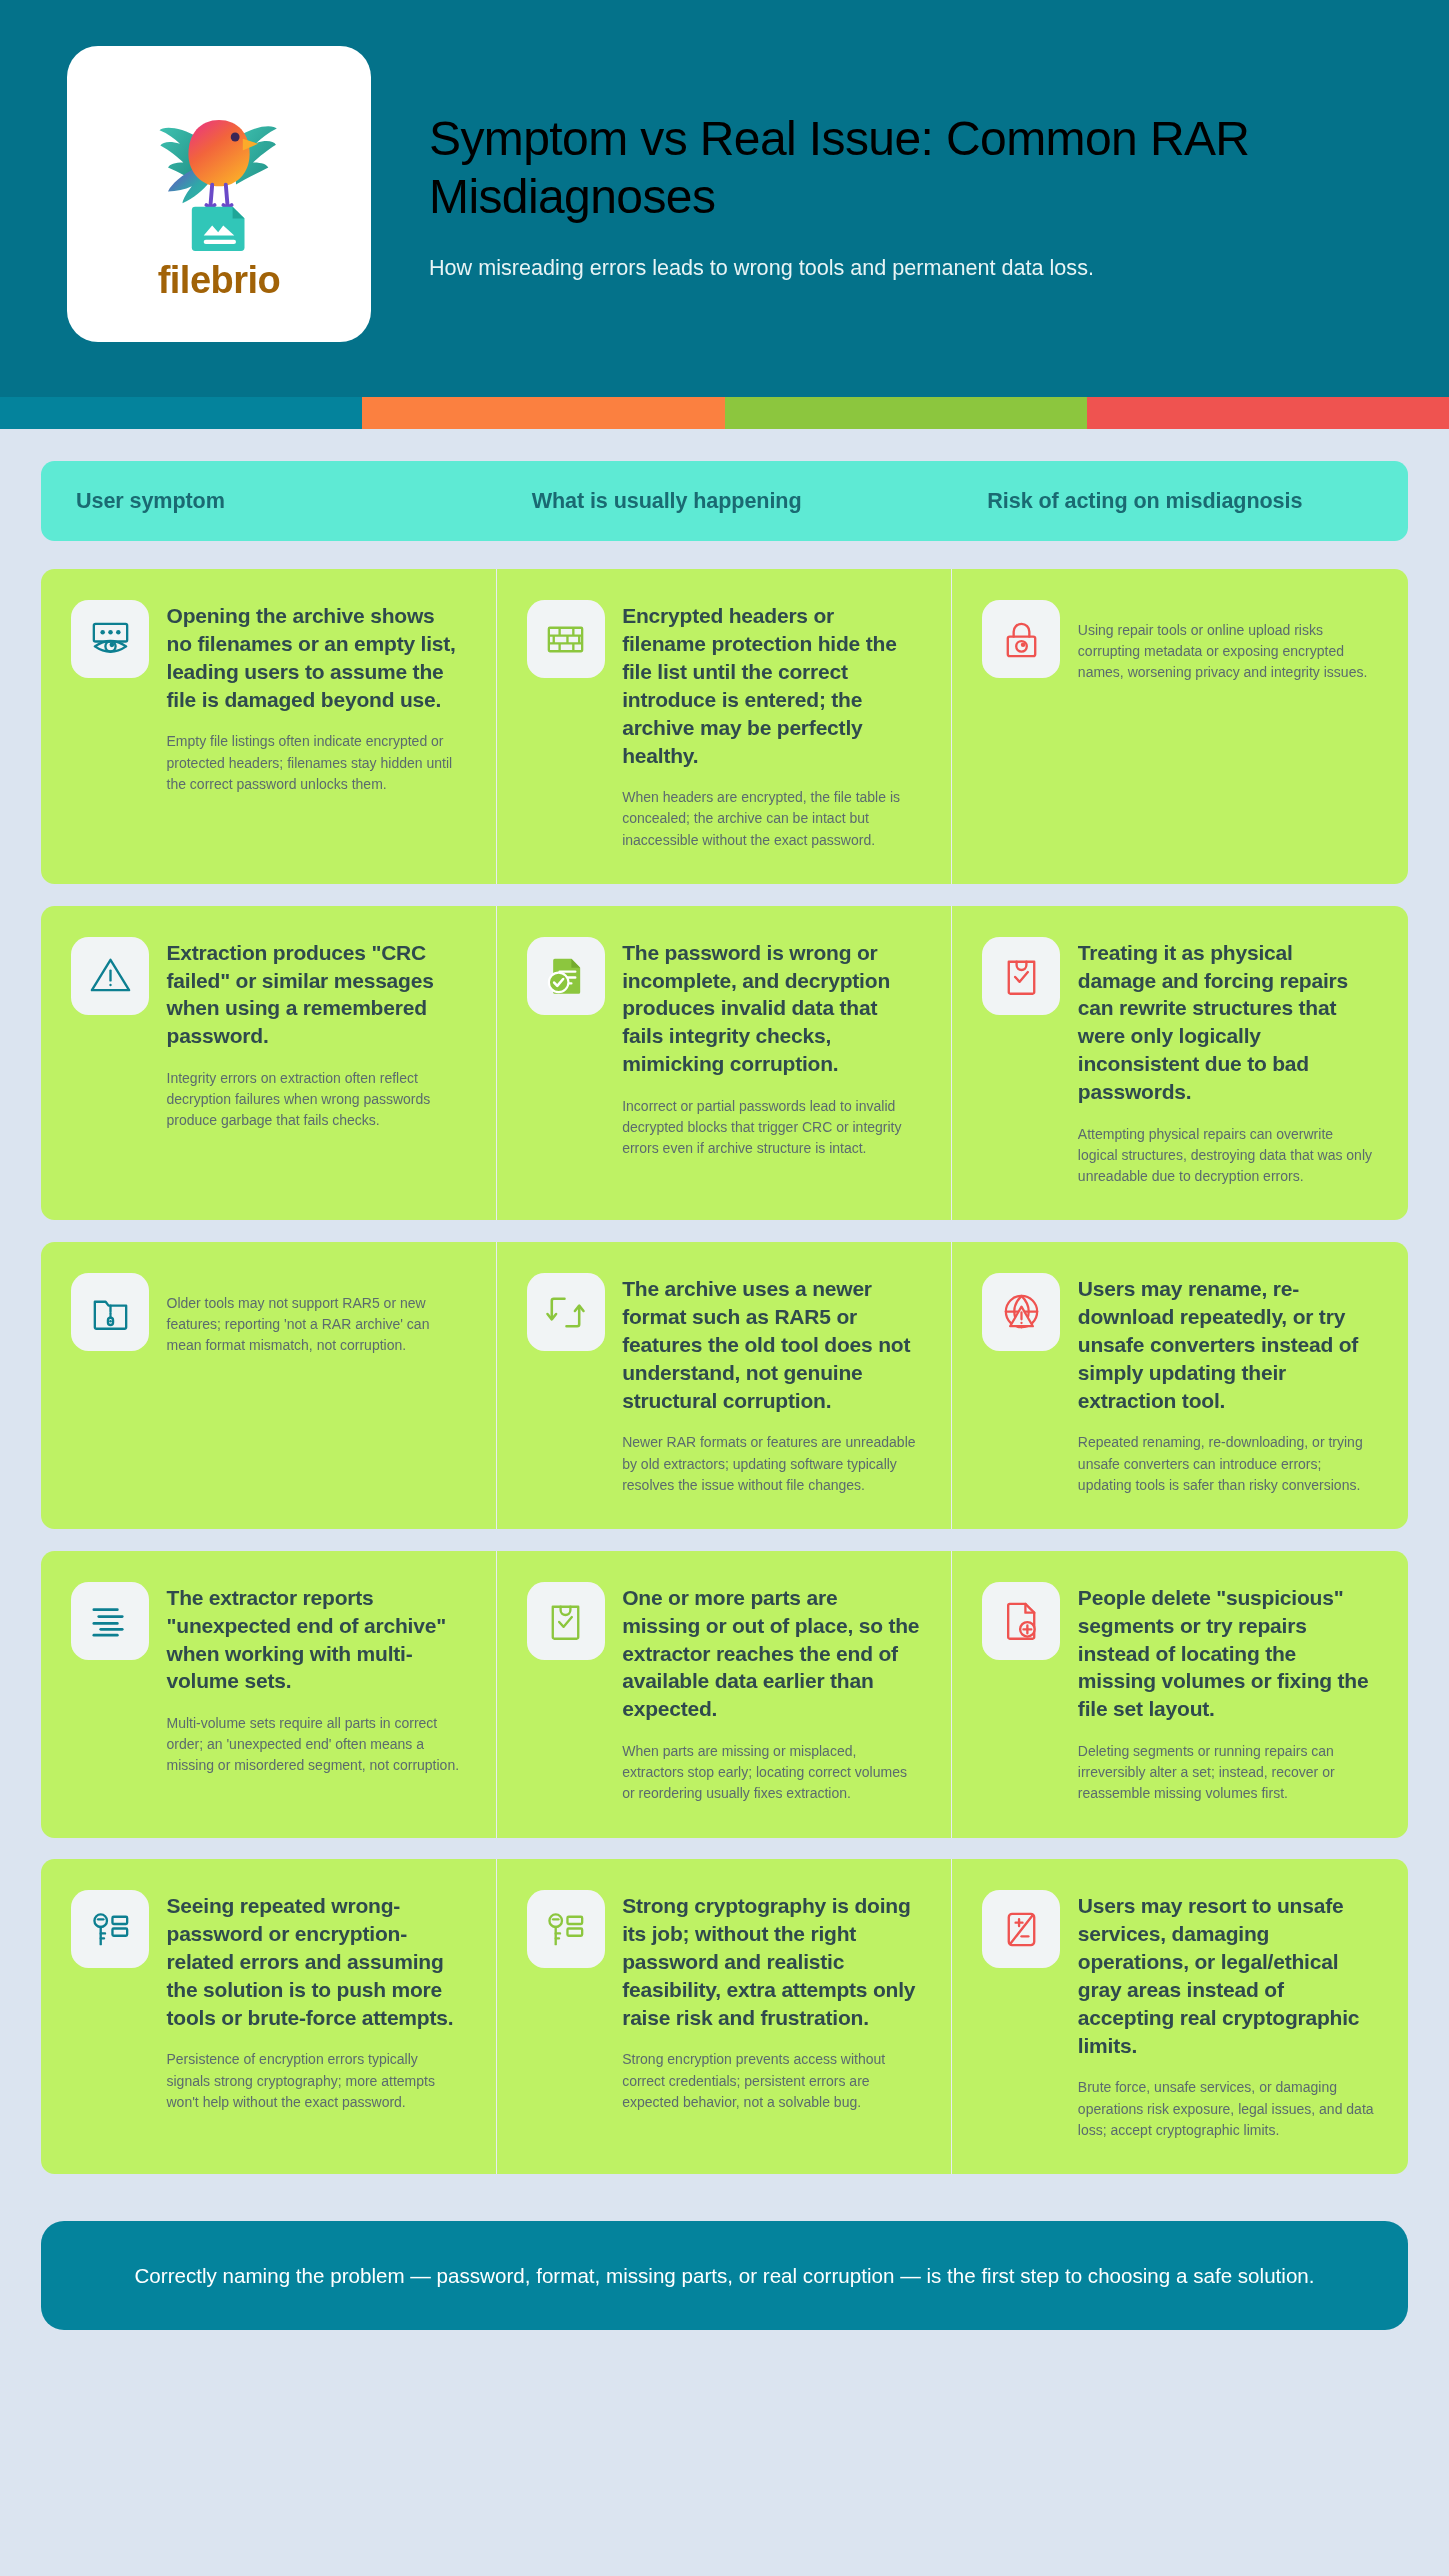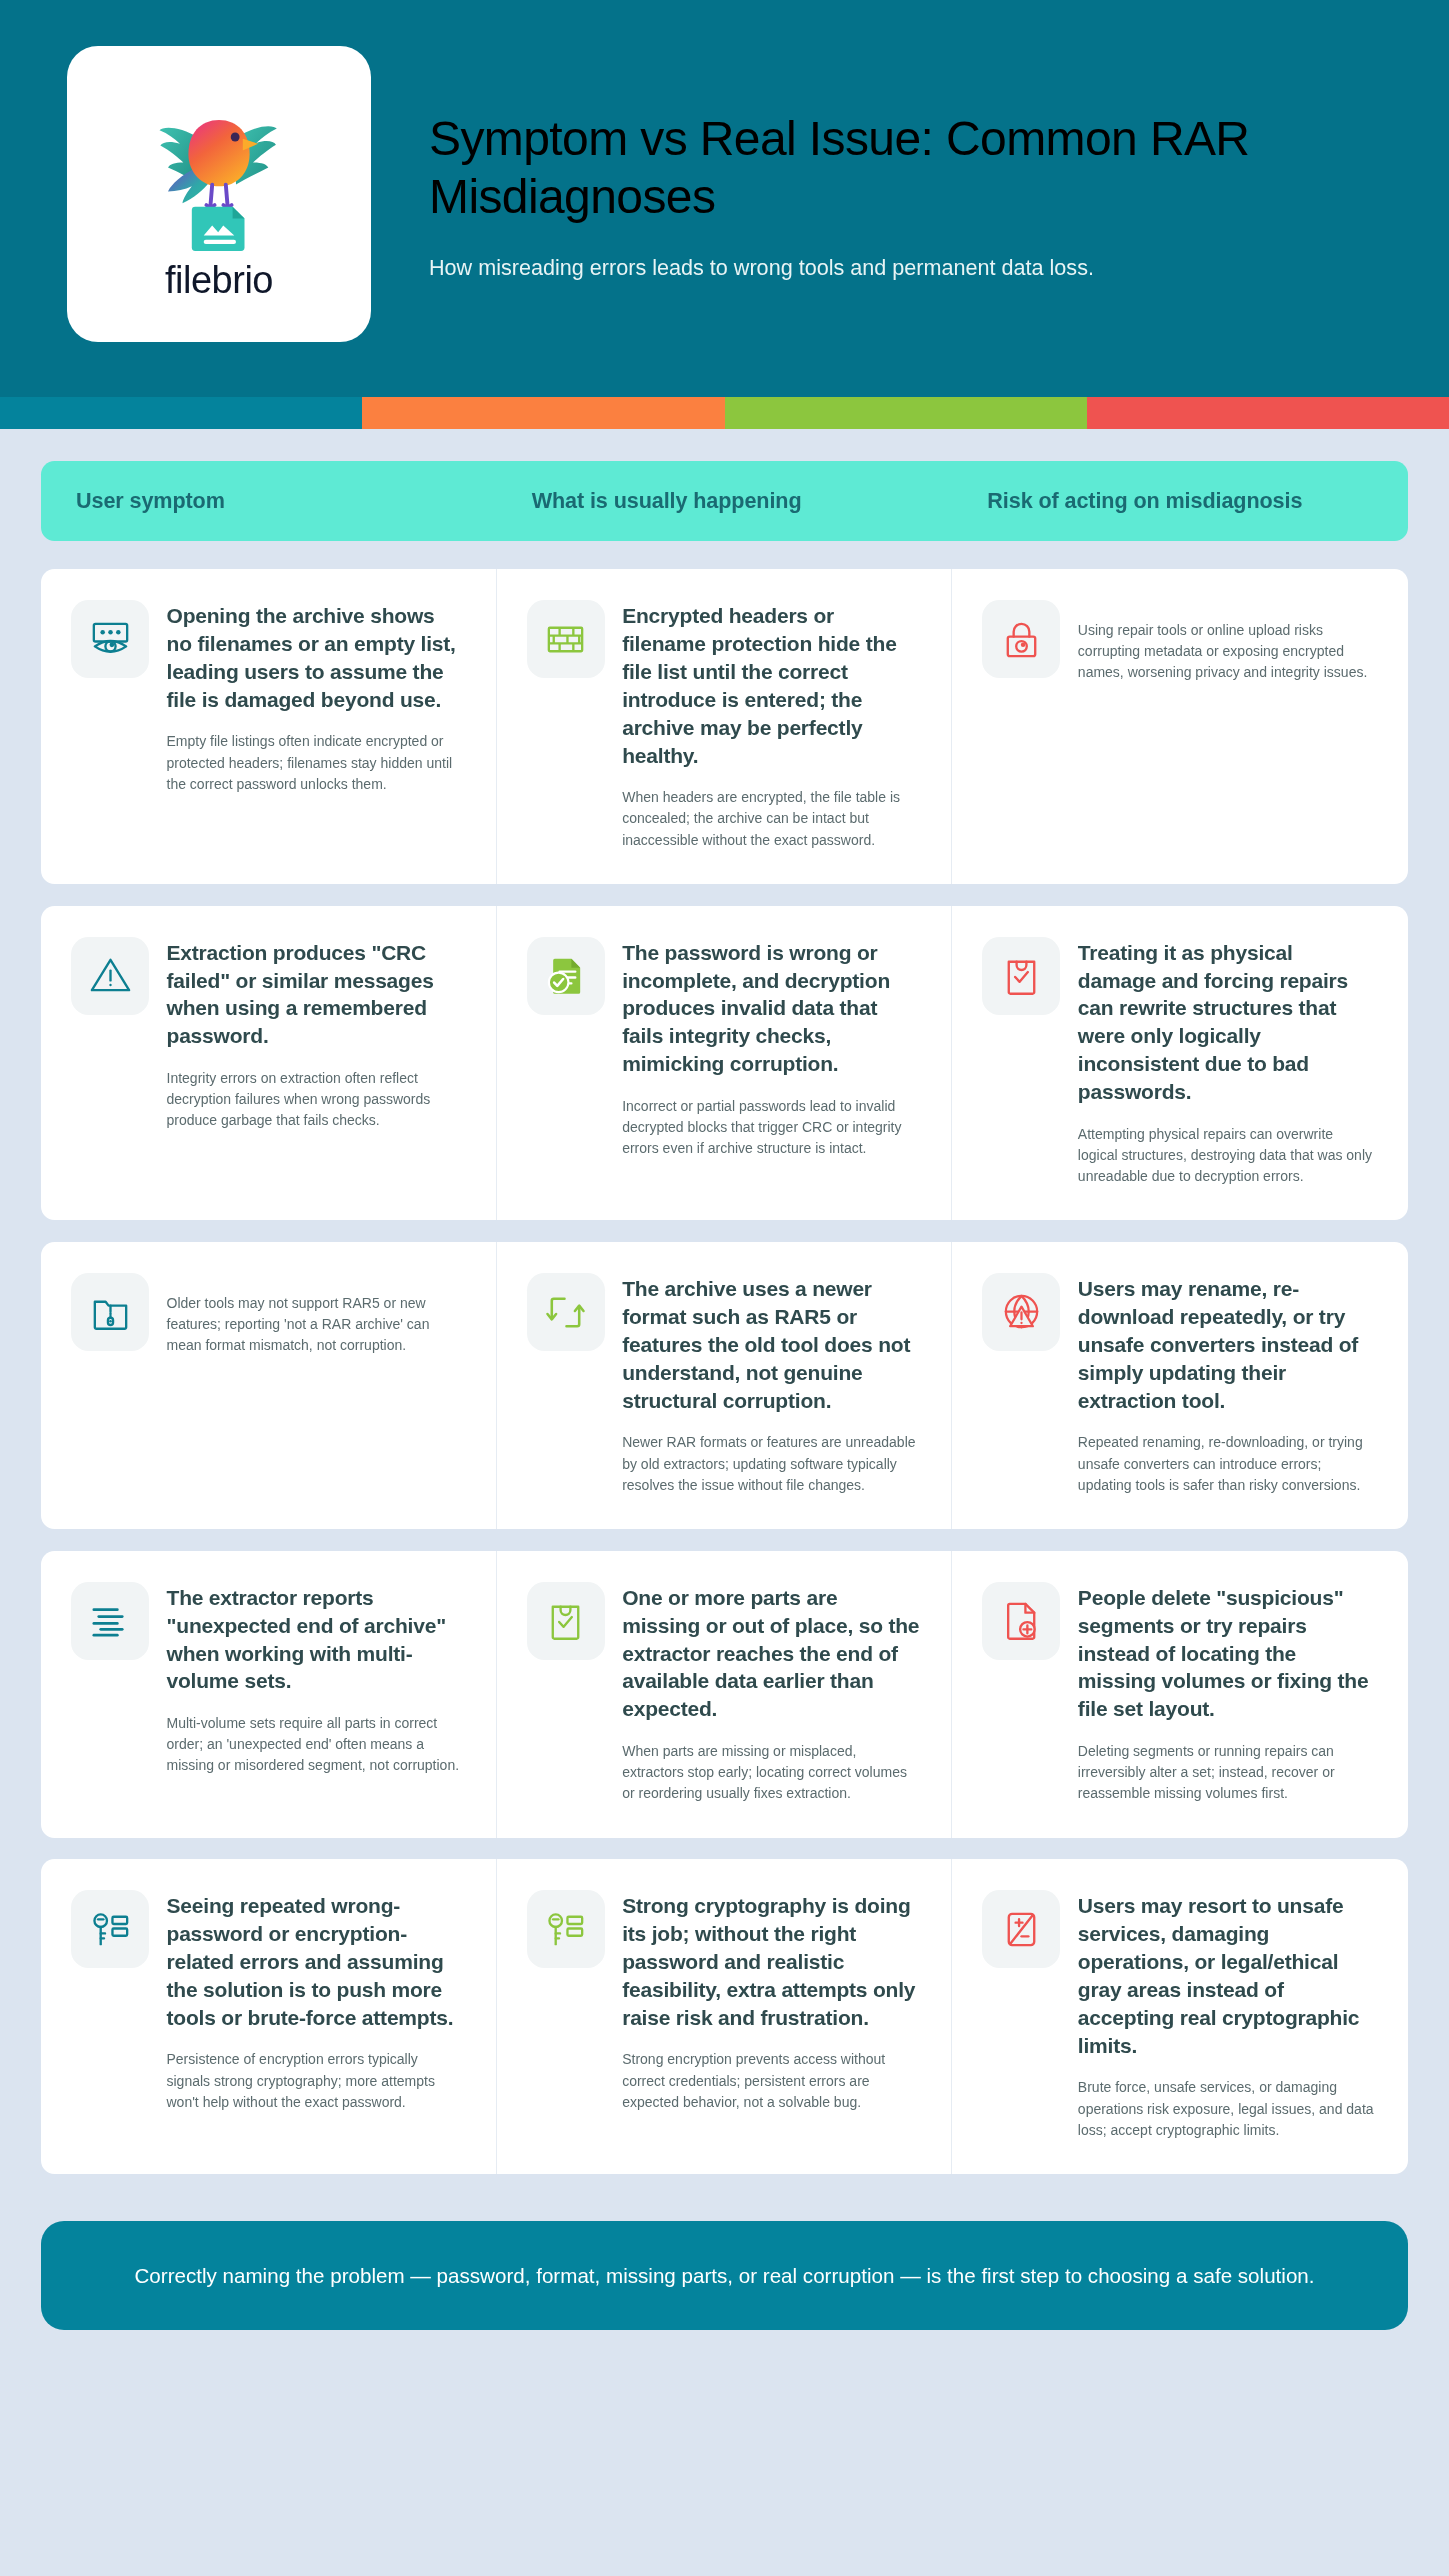--- a/index.html
+++ b/index.html
@@ -38,22 +38,22 @@
     flex: 0 0 304px;
     display: flex;
     flex-direction: column;
     align-items: center;
     justify-content: center;
     margin-top: -9.3px;
   }
   .logo-mark { width: 170px; height: 170px; display: block; }
   .logo-word {
     font-size: 38px;
-    font-weight: 400;
-    color: #0f172a;
+    font-weight: 700;
+    color: #a16207;
     letter-spacing: -0.5px;
     margin-top: 3px;
     font-family: "Liberation Sans", sans-serif;
   }
   .header-text {
     margin-left: 58px;
     max-width: 907px;
     padding-bottom: 4.1px;
   }
   .header-title {
@@ -92,21 +92,21 @@
   }
   .col-head .cell span {
     color: #1a6a72;
     font-size: 21.6px;
     font-weight: 700;
     letter-spacing: -0.1px;
   }
 
   
   .row-card {
-    background: #ffffff;
+    background: #bef264;
     border-radius: 13.4px;
     display: flex;
     margin-bottom: 21.6px;
     overflow: hidden;
   }
   .row-card .cell {
     flex: 1 1 33.3333%;
     display: flex;
     gap: 17.5px;
     padding: 31px 32px 33px 30px;

